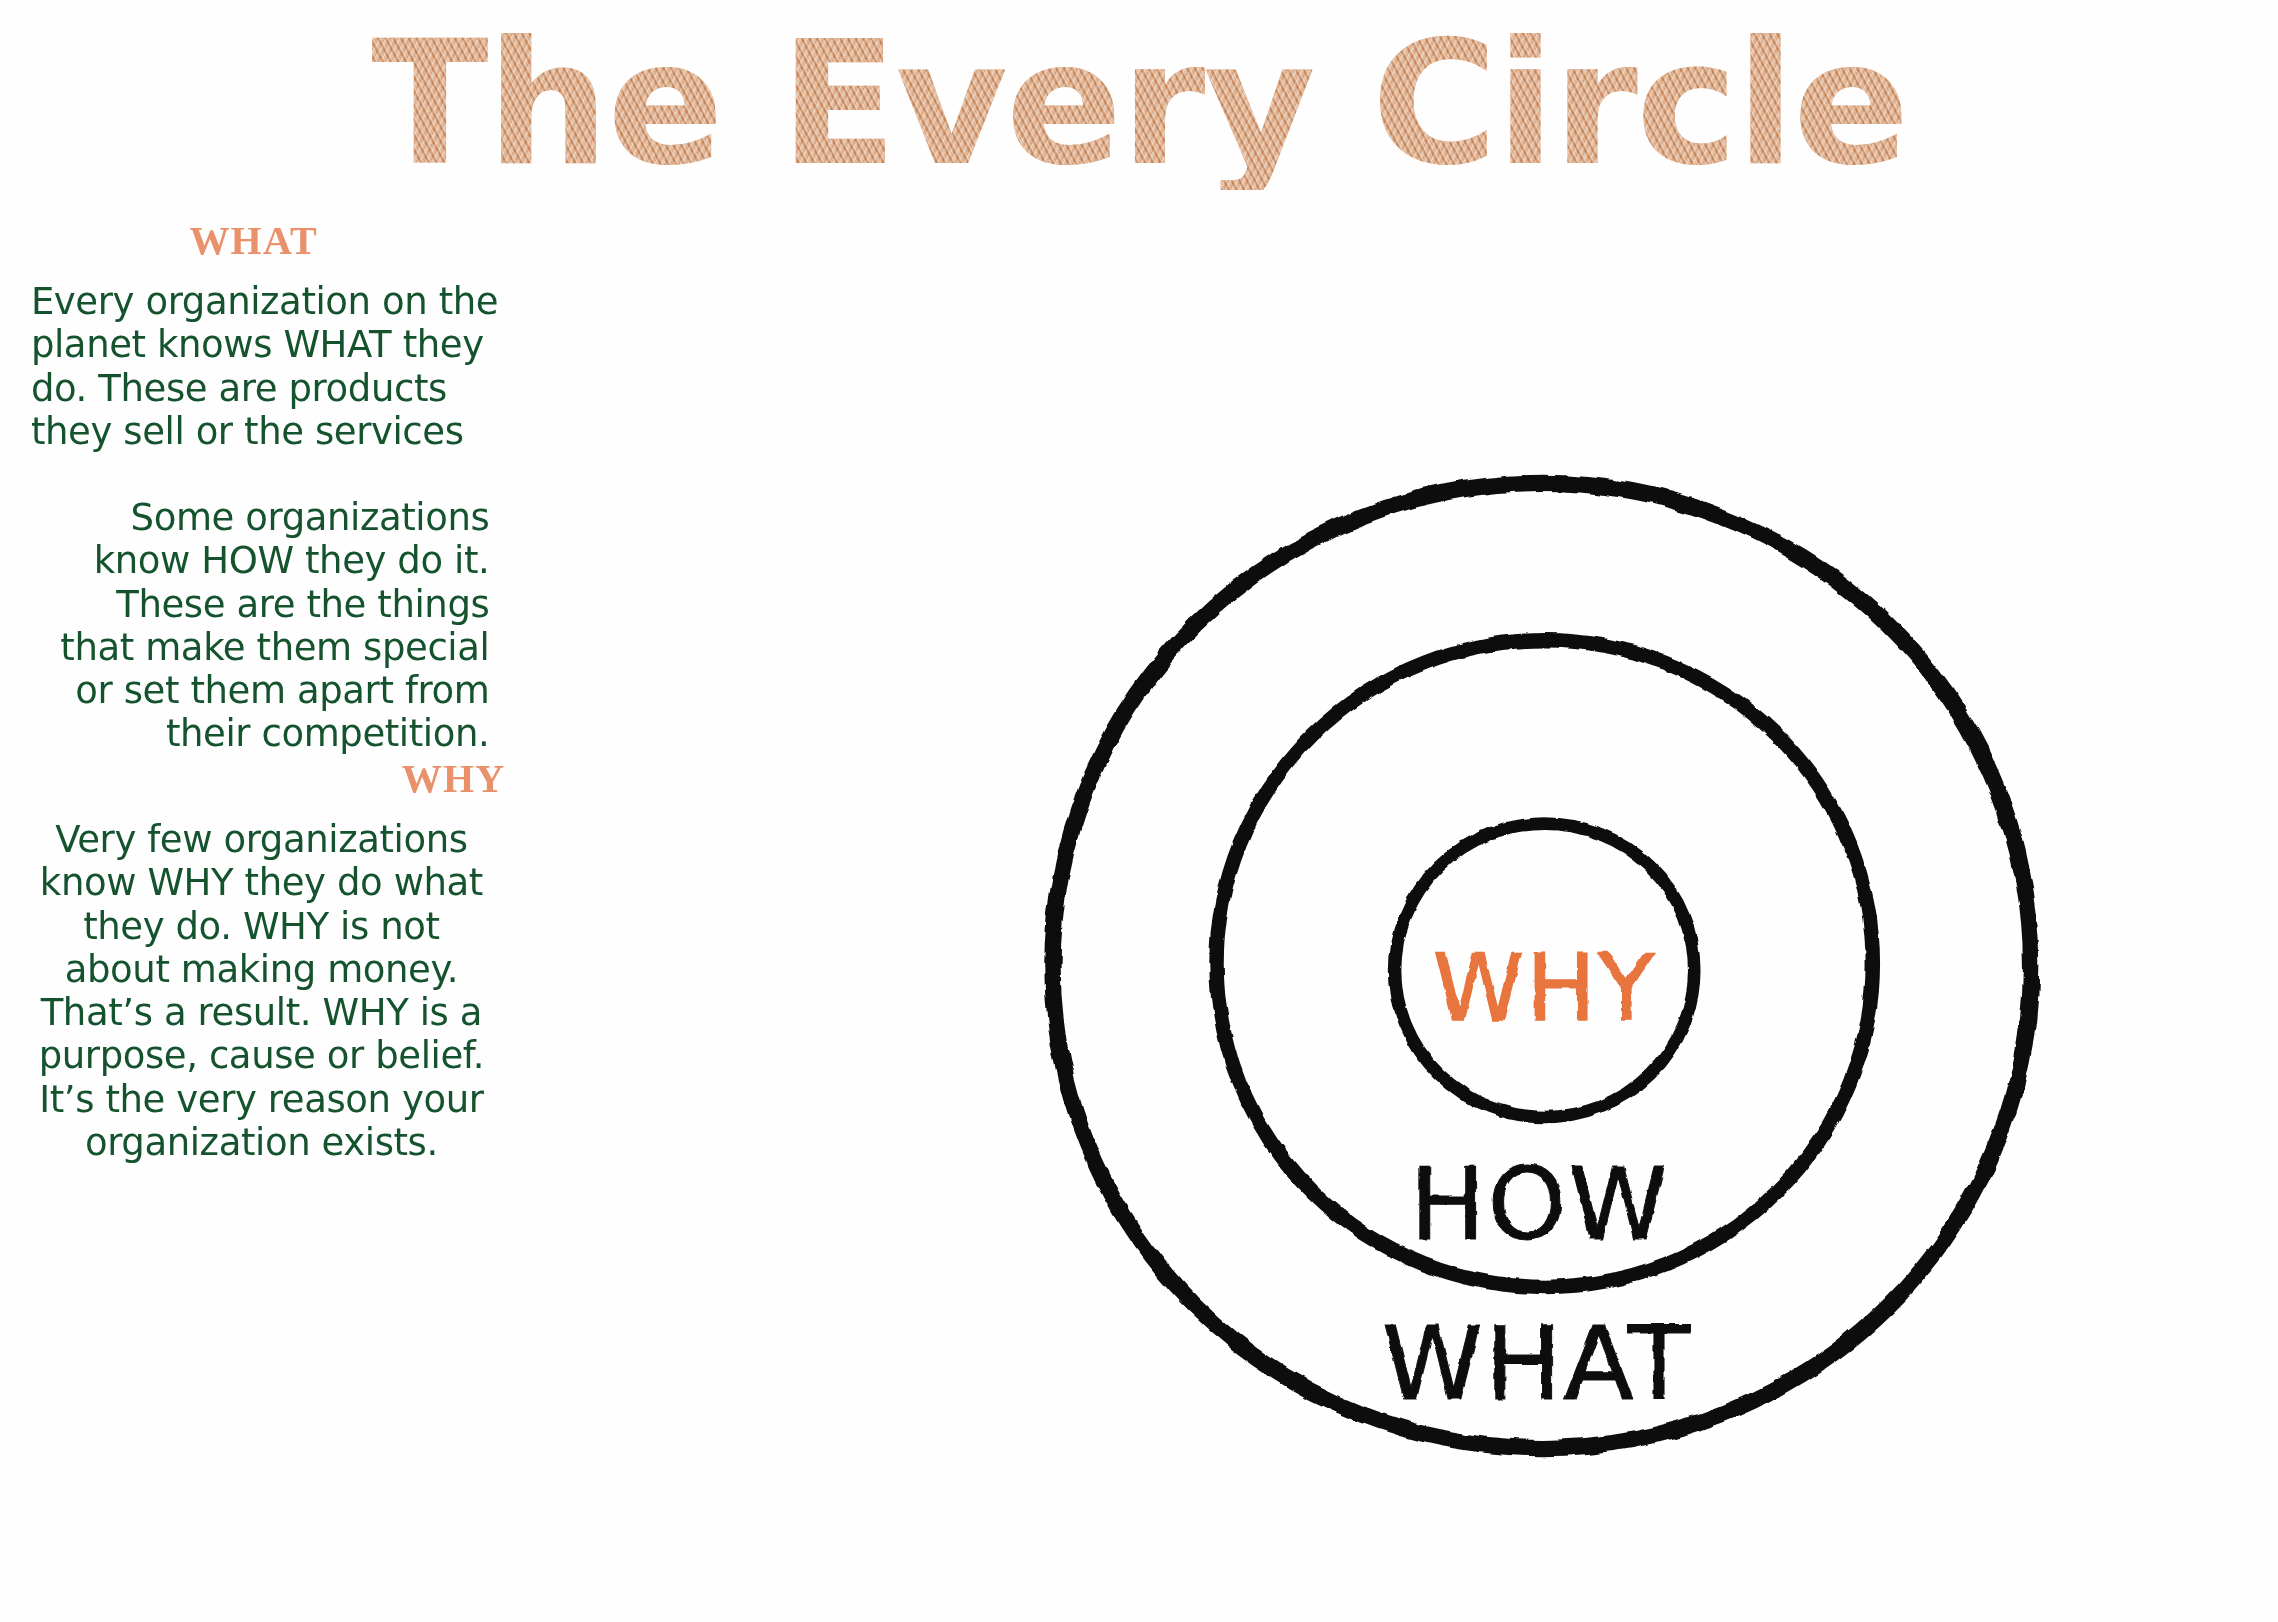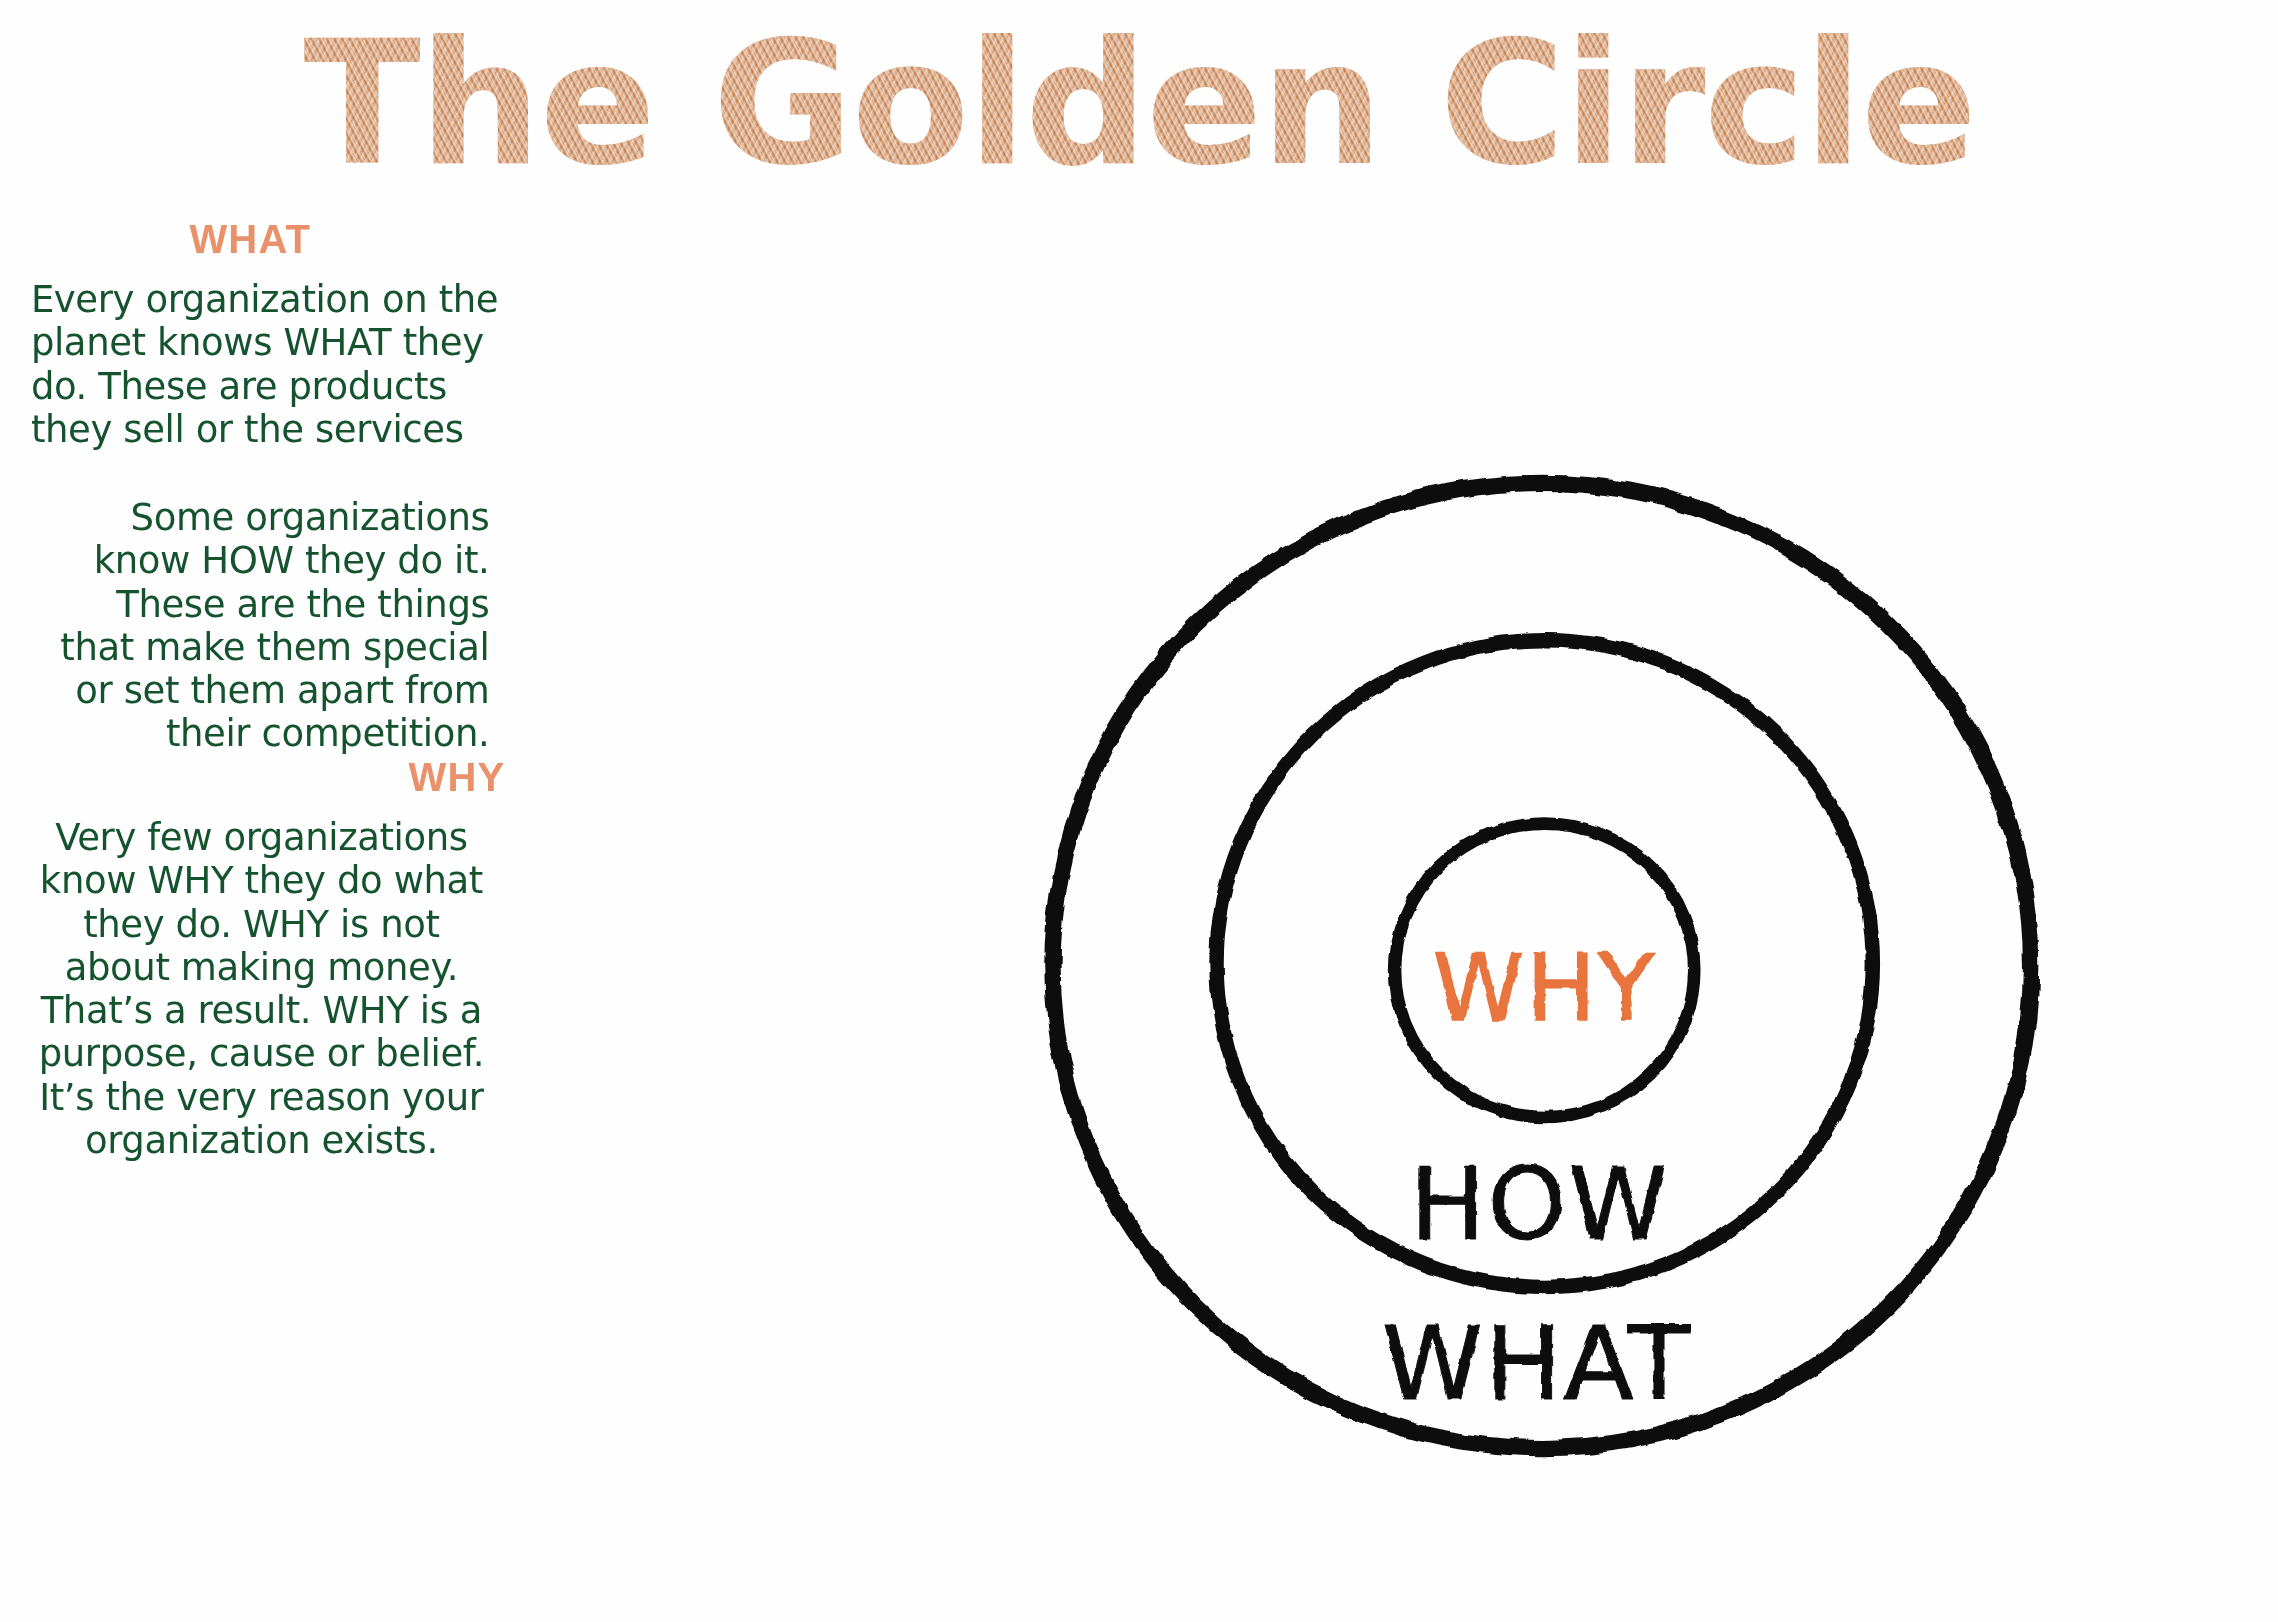--- a/index.html
+++ b/index.html
@@ -58,21 +58,21 @@
 
   
   #left-col {
     position: absolute;
     left: 17.4px;
     top: 217px;
     width: 483px;
   }
   .section { margin-bottom: 0; }
   .sec-head {
-    font-family: Liberation Sans, sans-serif;
+    font-family: Liberation Serif, serif;
     font-weight: bold;
     font-size: 40px;
     letter-spacing: 1.2px;
     color: #e8916a;
     margin: 0 0 7.7px 0;
   }
   .sec-body {
     font-family: "DejaVu Sans", sans-serif;
     font-size: 37px;
     line-height: 1.17;
@@ -105,21 +105,21 @@
 
   .ring-label {
     font-family: "DejaVu Sans", sans-serif;
     letter-spacing: 2px;
   }
 </style>
 </head>
 <body>
 
 <div id="title-wrap">
-  <div id="page-title">The Golden Circle</div>
+  <div id="page-title">The Every Circle</div>
 </div>
 
 <div id="left-col">
 
   <div class="section" id="sec-what">
     <div class="sec-head">WHAT</div>
     <p class="sec-body">Every organization on the planet knows WHAT they do. These are products they sell or the services</p>
   </div>
 
   <div class="section" id="sec-how">

